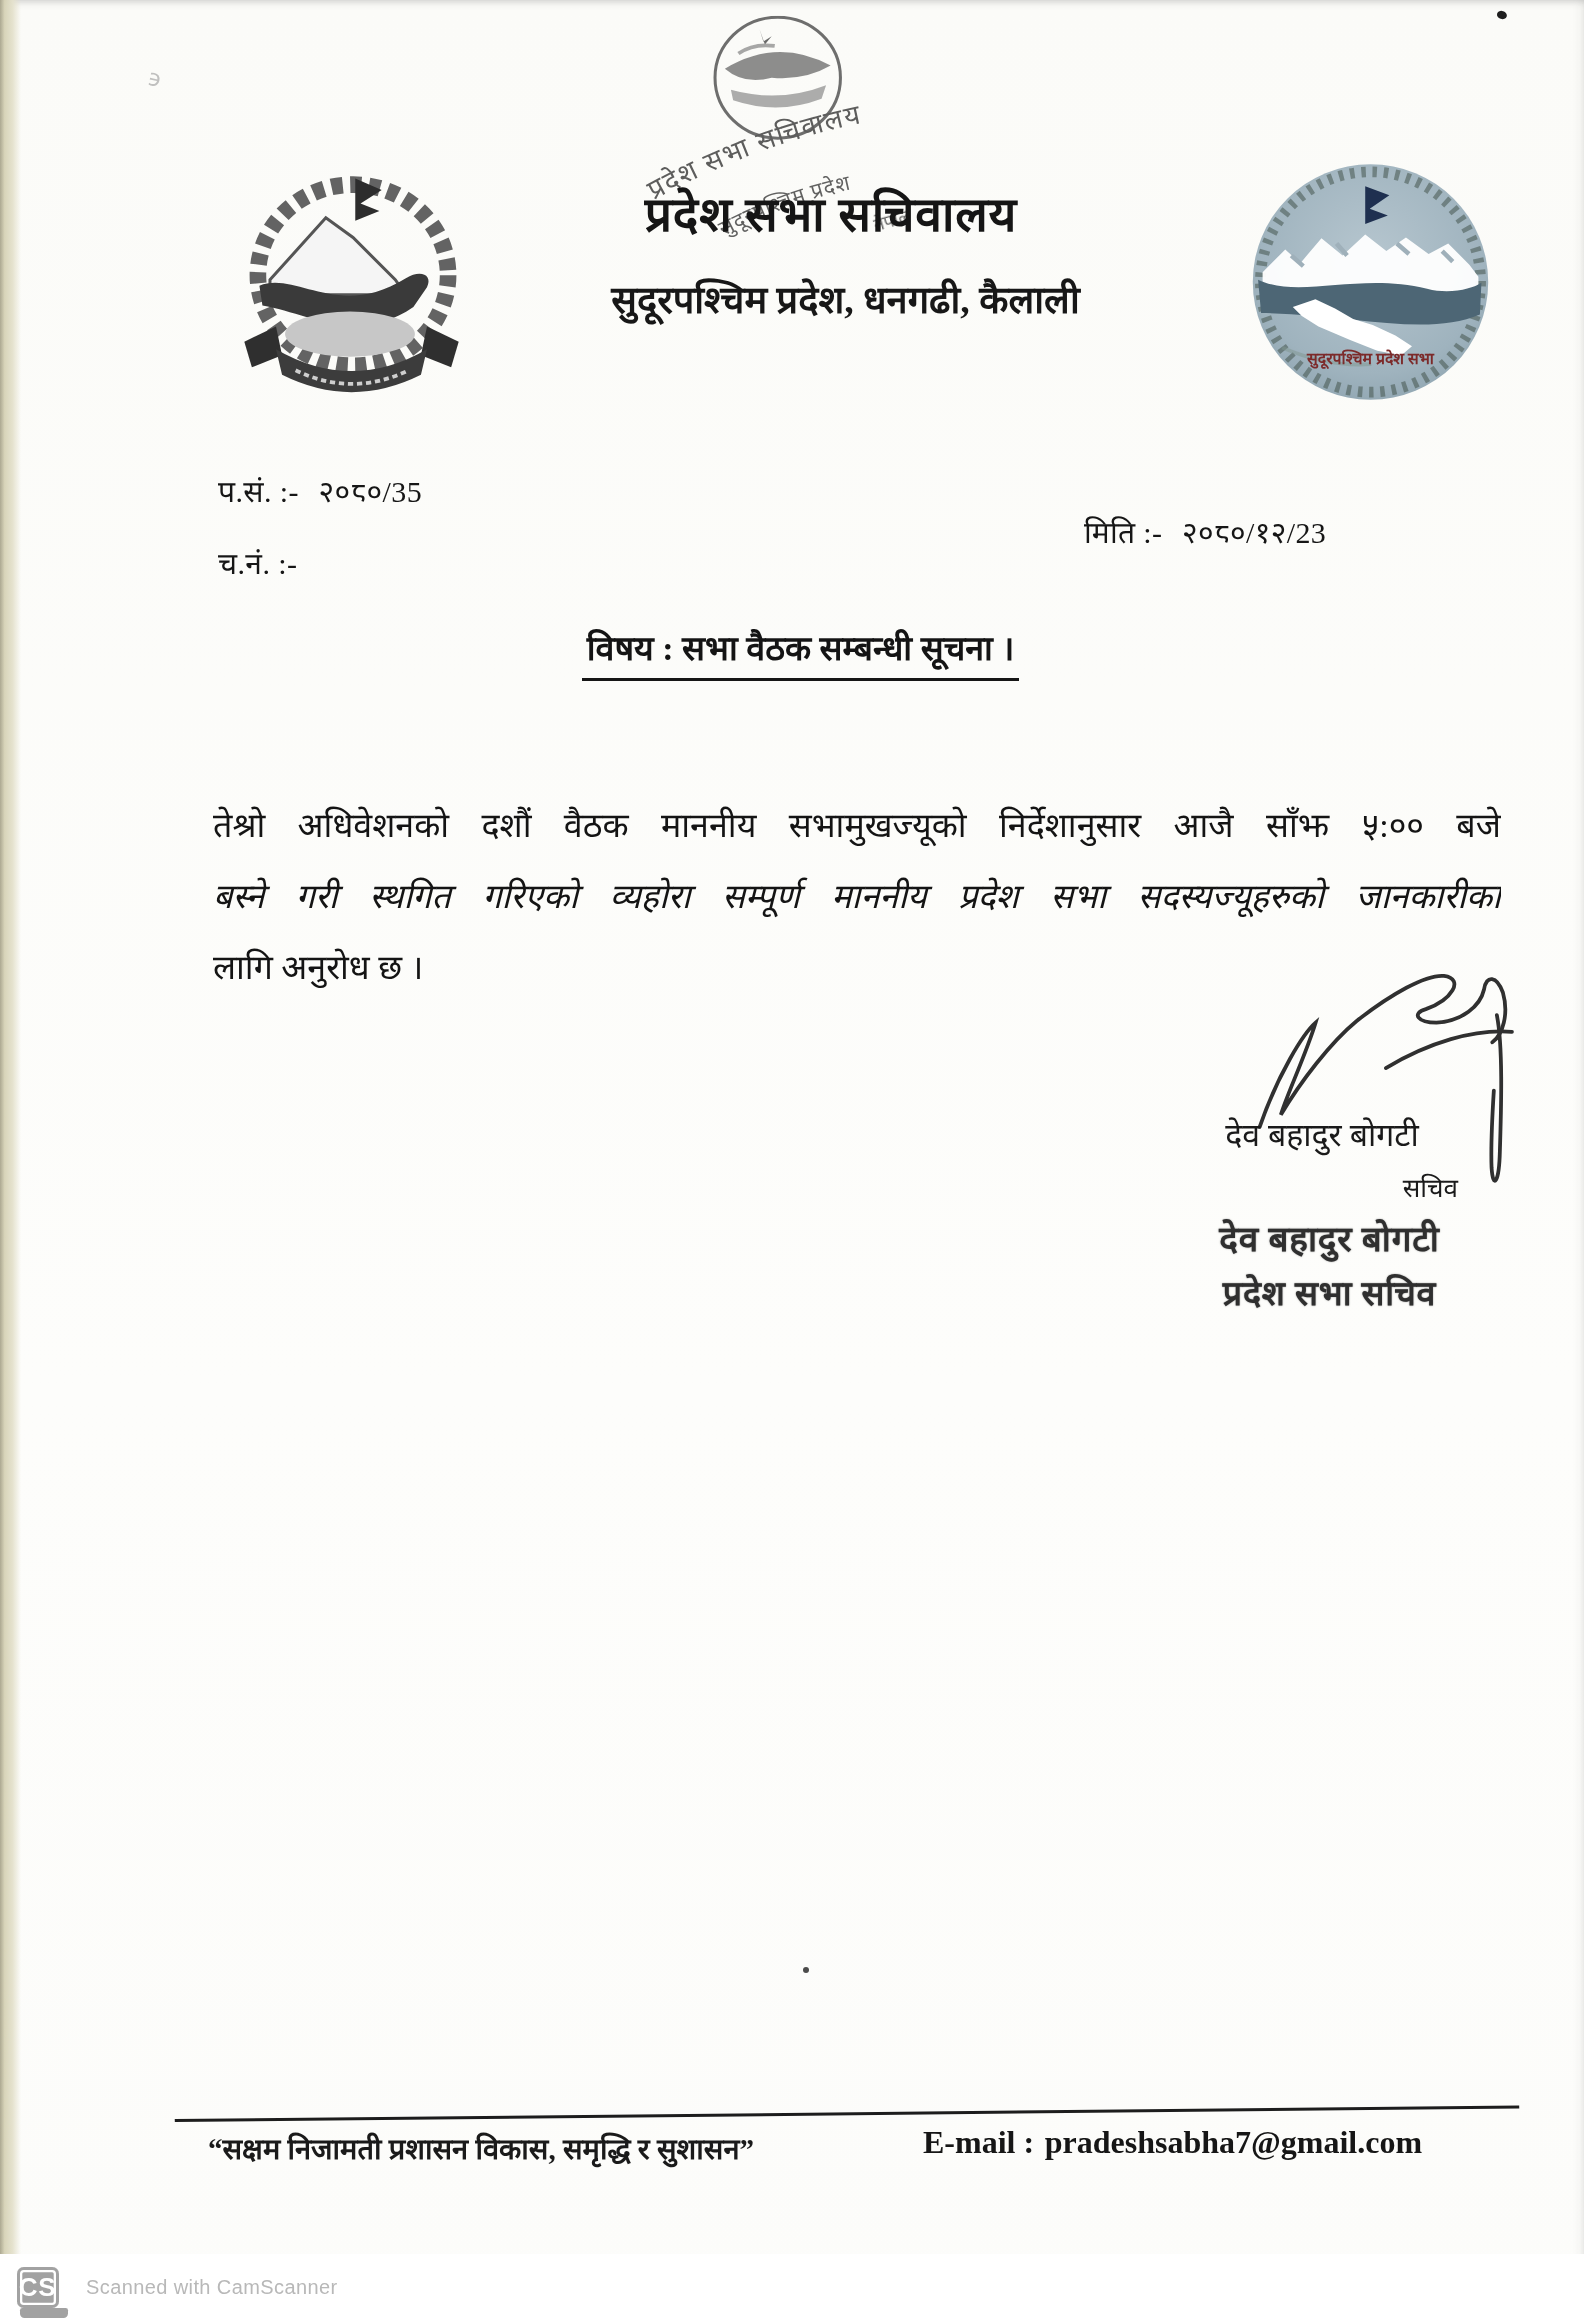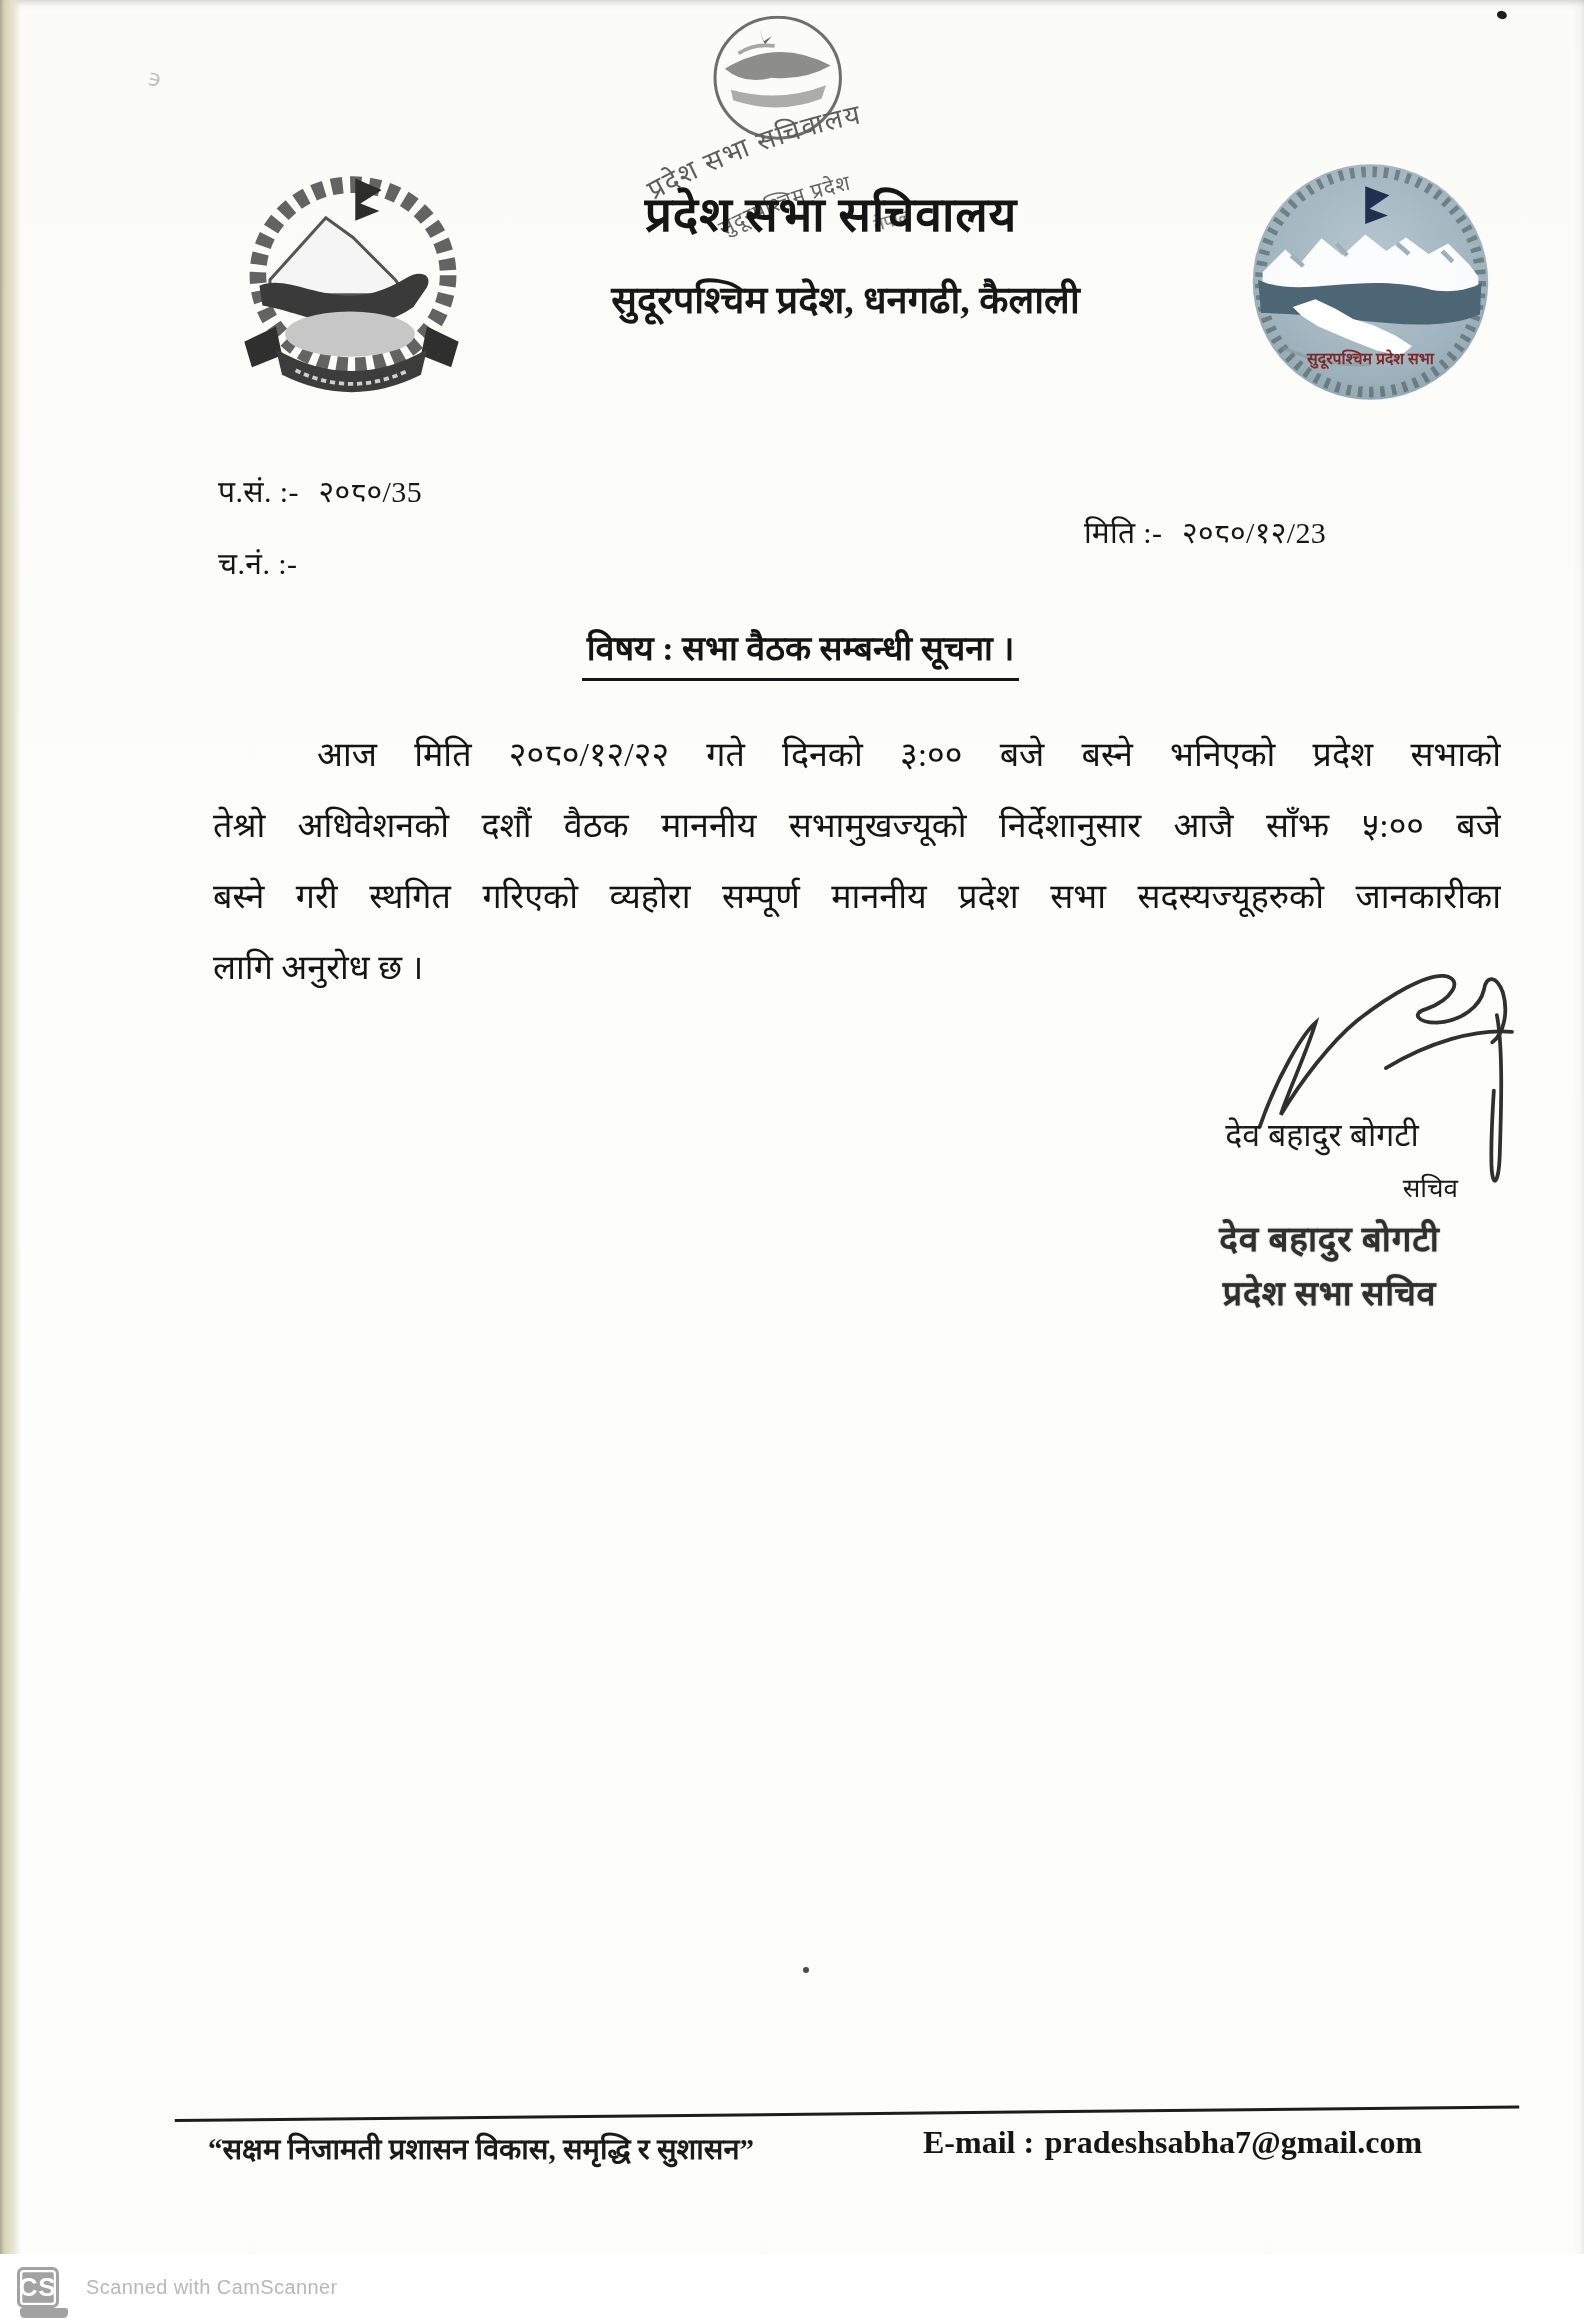--- a/index.html
+++ b/index.html
@@ -39,21 +39,21 @@
   
   .subject-wrap { left:453px; top:624px; width:695px; text-align:center; }
   .subject { display:inline-block; font-size:34px; font-weight:700; color:#141414;
     border-bottom:3px solid #161616; padding:0 4.5px 7.6px 4.5px; }
 
   
   .bline { font-size:34px; color:#141414; white-space:nowrap; }
   .just { white-space:normal; text-align:justify; text-align-last:justify; overflow:hidden; height:53px; }
   .l1 { left:317px; top:730px;  width:1184px; }
   .l2 { left:213px; top:801px; width:1288px; }
-  .l3 { left:213px; top:872px; width:1288px; }
+  .l3 { left:213px; top:872px; width:1288px;font-style:italic; }
   .l4 { left:213px; top:943px; }
 
   
   .sig-name  { left:1186px; top:1112px; width:272px; text-align:center; font-size:32px; color:#1a1a1a; }
   .sig-title { left:1186px; top:1169px; width:272px; text-align:right; font-size:26px; color:#1a1a1a; }
   .stamp-name  { left:1167px; top:1214px; width:325px; text-align:center; font-size:35px; font-weight:700;
     color:#2f2f2f; text-shadow:0 0 1.5px rgba(80,80,80,.75); letter-spacing:0.8px; }
   .stamp-title { left:1167px; top:1269px; width:325px; text-align:center; font-size:34px; font-weight:700;
     color:#2f2f2f; text-shadow:0 0 1.5px rgba(80,80,80,.75); letter-spacing:0.8px; }
 
@@ -147,21 +147,20 @@
     <span>मिति :-</span><span class="val">२०८०/१२/23</span>
   </div>
   <div class="abs meta disp-row">
     <span>च.नं. :-</span>
   </div>
 
   <div class="abs subject-wrap">
     <span class="subject">विषय : सभा वैठक सम्बन्धी सूचना ।</span>
   </div>
 
-  <div class="abs bline just l1">आज मिति २०८०/१२/२२ गते दिनको ३:०० बजे बस्ने भनिएको प्रदेश सभाको</div>
   <div class="abs bline just l2">तेश्रो अधिवेशनको दशौं वैठक माननीय सभामुखज्यूको निर्देशानुसार आजै साँझ ५:०० बजे</div>
   <div class="abs bline just l3">बस्ने गरी स्थगित गरिएको व्यहोरा सम्पूर्ण माननीय प्रदेश सभा सदस्यज्यूहरुको जानकारीका</div>
   <div class="abs bline l4">लागि अनुरोध छ ।</div>
 
   <svg class="abs" style="left:1231px; top:953px;" width="287" height="261" viewBox="0 0 380 345">
     <g fill="none" stroke="#1f1f1f" stroke-width="5" stroke-linecap="round" opacity=".92">
       <path d="M38 230 C62 160 96 106 112 92 C100 132 72 192 66 214 C92 170 132 118 166 90 C212 54 258 28 282 30 C310 34 292 62 258 74 C238 80 248 92 272 92 C306 90 330 70 335 48 C338 28 352 30 360 52 C368 80 360 108 346 118"></path>
       <path d="M205 152 C262 118 322 100 372 104"></path>
       <path d="M352 82 C360 122 358 200 356 262 C355 304 347 314 345 284 C344 258 346 214 348 182"></path>
     </g>

